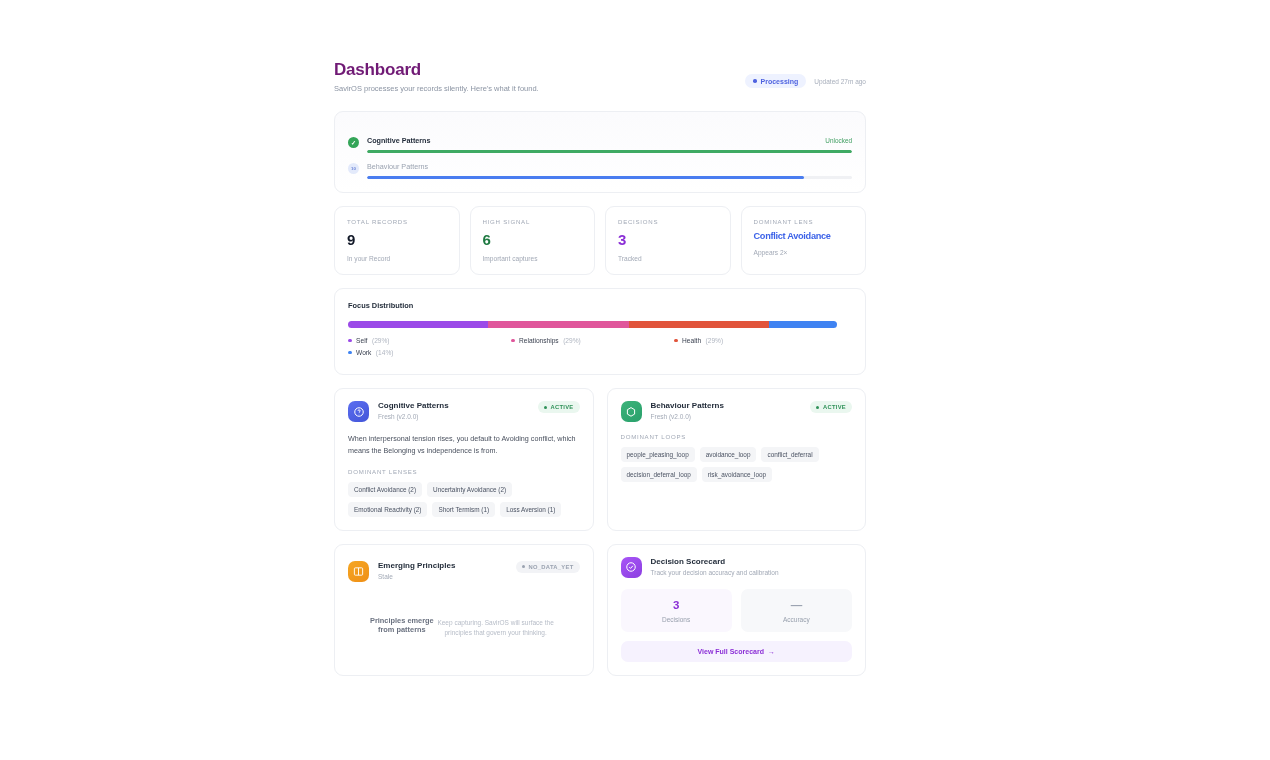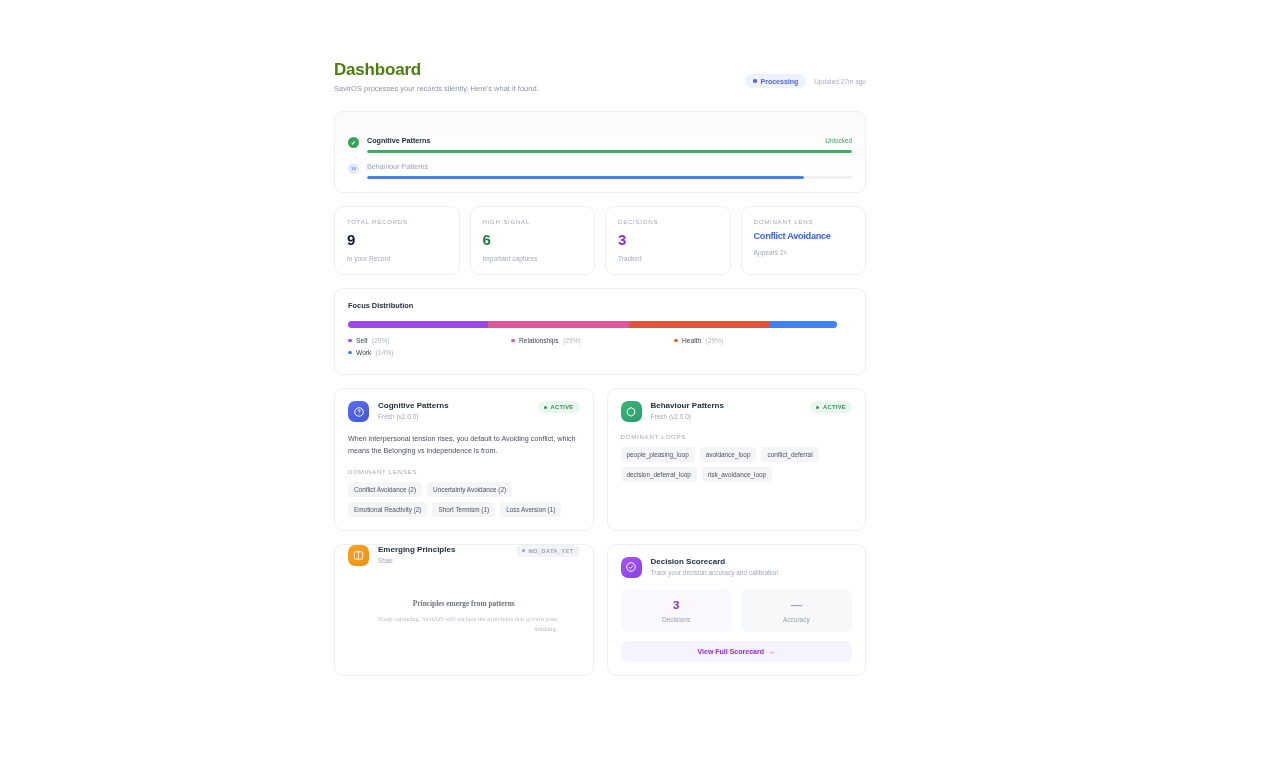--- a/index.html
+++ b/index.html
@@ -7,21 +7,21 @@
     width: 1270px; height: 760px;
     background: #ffffff;
     font-family: "Liberation Sans", sans-serif;
     -webkit-font-smoothing: antialiased;
   }
   .page { width: 1270px; height: 760px; position: relative; }
   .container { position: absolute; left: 334px; top: 60px; width: 532px; }
 
   
   .header { display: flex; align-items: flex-start; justify-content: space-between; }
-  .page-title { font-size: 17px; font-weight: bold; color: #4d7c0f; letter-spacing: -0.2px; }
+  .page-title { font-size: 17px; font-weight: bold; color: #701a75; letter-spacing: -0.2px; }
   .page-sub { font-size: 7.5px; color: #8b94a3; margin-top: 4px; }
   .header-right { display: flex; align-items: center; gap: 8px; padding-top: 14px; }
   .pill-processing {
     display: inline-flex; align-items: center; gap: 4px;
     background: #eef2ff; color: #4f63e0; font-size: 7px; font-weight: bold;
     border-radius: 20px; padding: 3.5px 8px;
   }
   .dot { width: 3.5px; height: 3.5px; border-radius: 50%; background: #4f63e0; display: inline-block; }
   .updated { font-size: 6.5px; color: #a7aebb; }
 
@@ -105,22 +105,22 @@
   .badge .bdot { width: 3px; height: 3px; border-radius: 50%; background: currentColor; }
   .mod-desc { font-size: 7.2px; line-height: 1.65; color: #49505e; margin-top: 11px; }
   .mod-section-label { font-size: 6.1px; letter-spacing: 0.75px; color: #a2a9b6; margin-top: 11px; }
   .chips { display: flex; flex-wrap: wrap; gap: 5px; margin-top: 7px; }
   .chip {
     background: #f4f5f7; color: #4a5262; font-size: 6.4px;
     border-radius: 4px; padding: 4px 6px; white-space: nowrap;
   }
 
   
-  .mod-empty { padding: 0 13px 13px; min-height: 112px; display: flex; flex-direction: column; }
-  .empty-body { flex: 1 1 auto; display: flex; flex-direction: column; align-items: center; justify-content: center; text-align: right; padding: 0 22px; margin-top: 6px; font-family: Liberation Serif, serif; }
+  .mod-empty { padding: 16px 13px 13px; min-height: 112px; display: flex; flex-direction: column; }
+  .empty-body { flex: 1 1 auto; display: flex; flex-direction: row; align-items: center; justify-content: center; text-align: center; padding: 0 22px; margin-top: 6px; }
   .empty-title { font-size: 7.4px; font-weight: bold; color: #6b7280; }
   .empty-text { font-size: 6.5px; color: #b6bcc7; line-height: 1.6; margin-top: 6px; }
 
   
   .score-grid { display: grid; grid-template-columns: 1fr 1fr; gap: 9px; margin-top: 11px; }
   .score-box { background: #faf7fe; border-radius: 7px; padding: 10px 8px 9px; text-align: center; }
   .score-box.alt { background: #f7f8fa; }
   .score-val { font-size: 11.5px; font-weight: bold; color: #8b2fd6; }
   .score-val.muted { color: #9aa2b0; }
   .score-lbl { font-size: 6.5px; color: #98a0ad; margin-top: 5px; }

